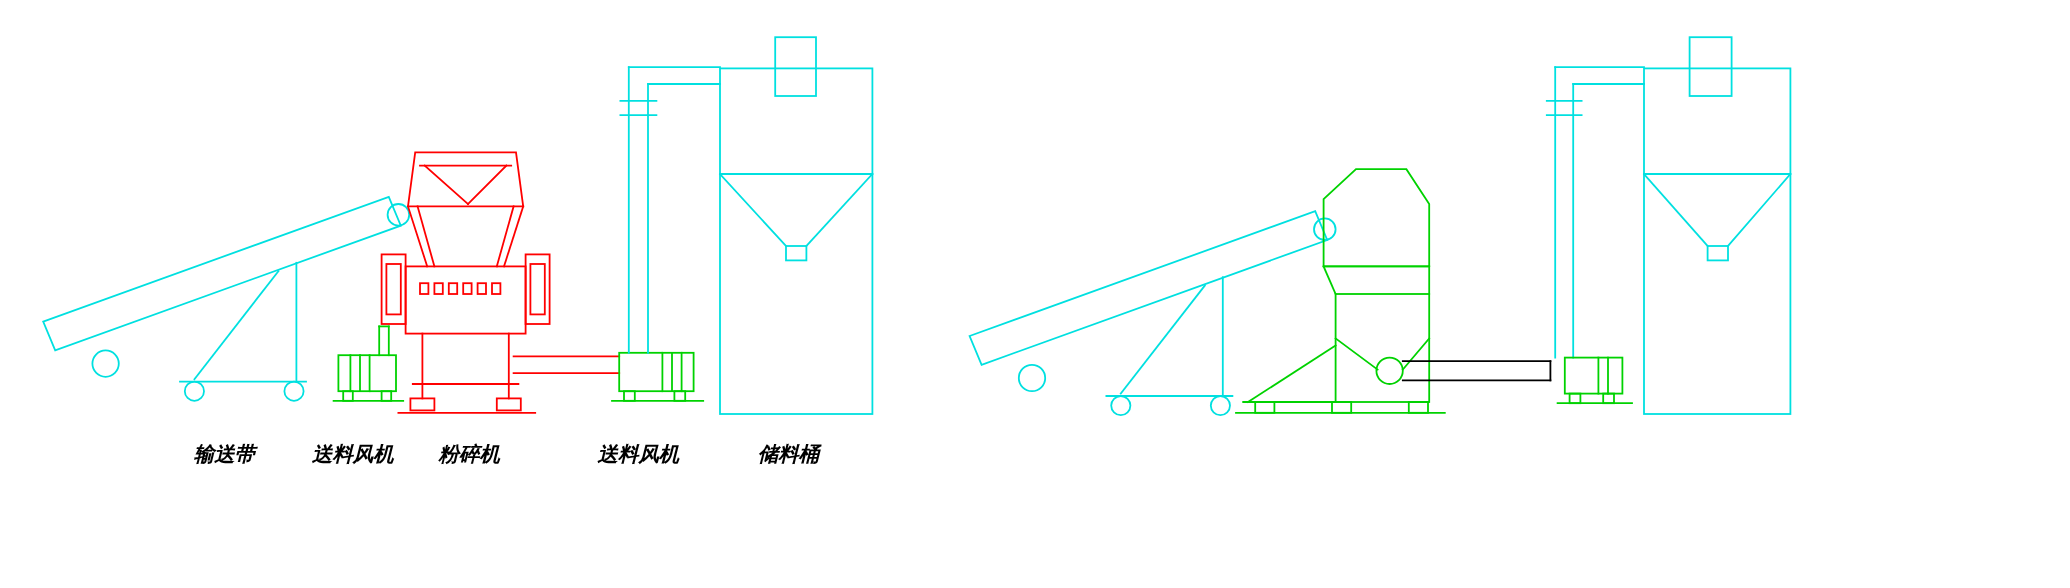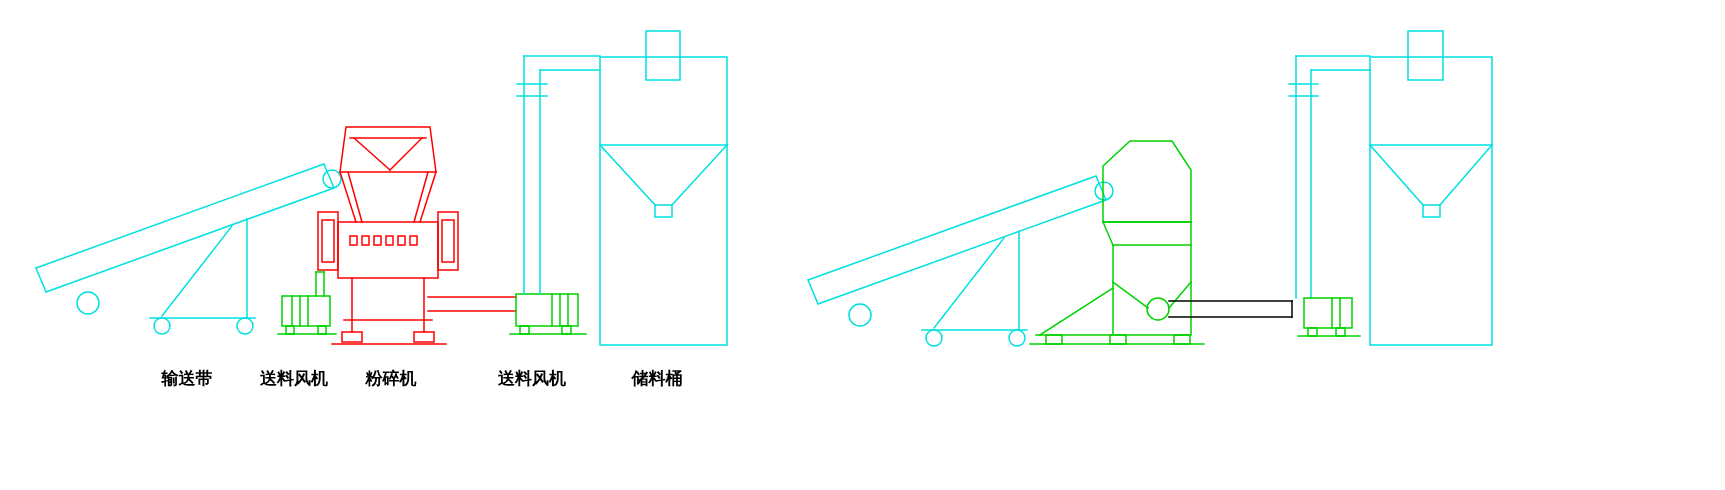--- a/index.html
+++ b/index.html
@@ -9,21 +9,21 @@
     --color-black:#000000;
     --color-background:#ffffff;
   }
   html,body{
     margin:0;padding:0;
     width:1725px;height:490px;
     background:var(--color-background);
     overflow:hidden;
     font-family:"Liberation Sans", sans-serif;
   }
-  .canvas{position:relative;width:1653px;height:490px;}
+  .canvas{position:relative;width:1653px;height:490px;font-style:italic;}
   svg{display:block;}
   .cyan *, .cyan{stroke:var(--color-cyan);fill:none;}
   .red *, .red{stroke:var(--color-red);fill:none;}
   .green *, .green{stroke:var(--color-green);fill:none;}
   .black *, .black{stroke:var(--color-black);fill:none;}
   g line, g polygon, g polyline, g rect, g circle, g path{
     stroke-width:1.5;
     stroke-linecap:square;
     stroke-linejoin:miter;
     fill:none;

